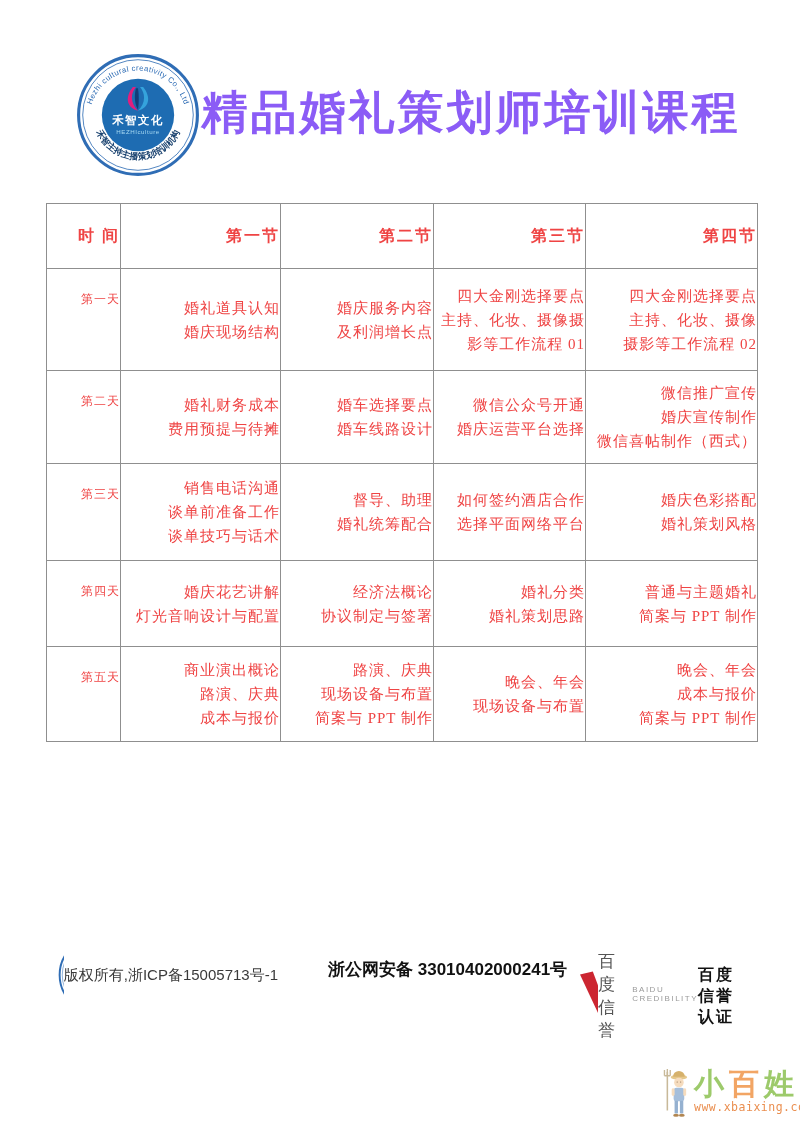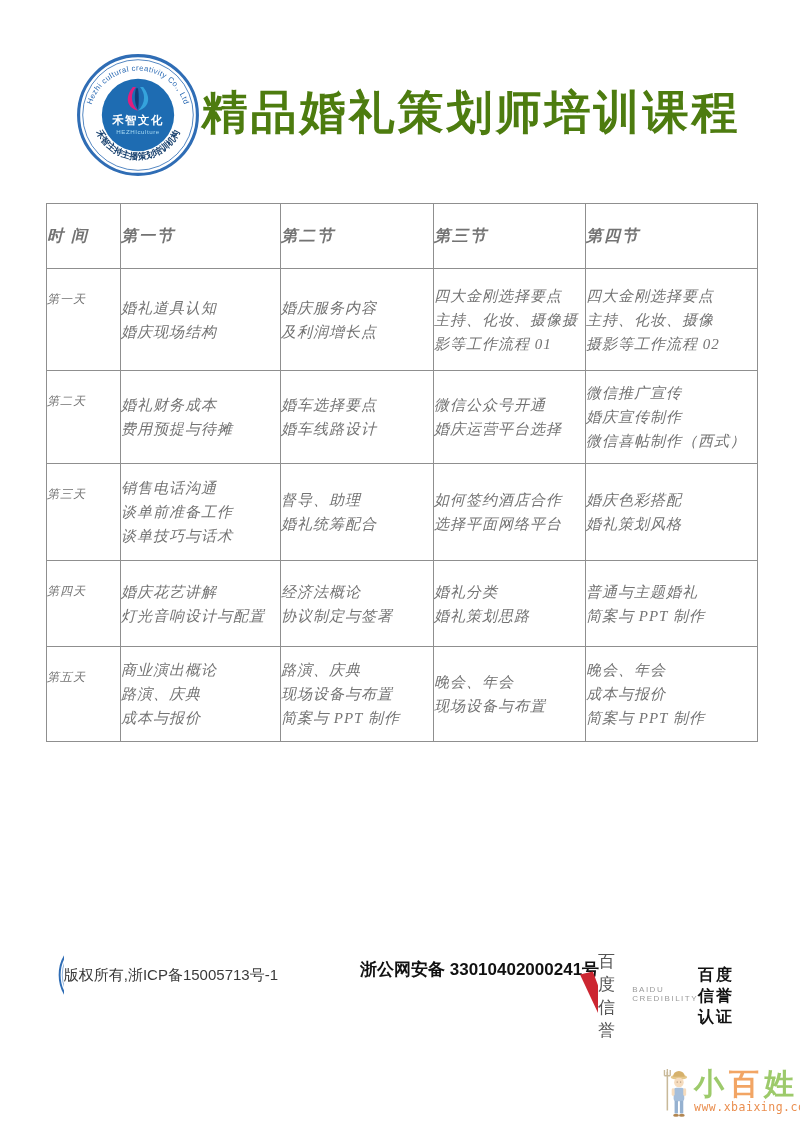--- a/index.html
+++ b/index.html
@@ -13,47 +13,47 @@
   .page{
     position:relative; width:800px; height:1128px; background:#ffffff;
     overflow:hidden; font-family:"Liberation Serif","DejaVu Serif",serif;
     color:var(--text_dark);
   }
   
   .header-logo{position:absolute; left:76px; top:53px; width:124px; height:124px;}
   .page-title{
     position:absolute; left:178px; top:82px; width:586px; height:62px;
     text-align:center; font-size:46px; font-weight:bold; letter-spacing:3px;
-    line-height:62px; color:#4d7c0f; white-space:nowrap;
+    line-height:62px; color:#8b5cf6; white-space:nowrap;
     font-family:"Liberation Serif","DejaVu Serif",serif;
   }
   
   table.course{
     position:absolute; left:46px; top:203px; width:711px;
     border-collapse:collapse; table-layout:fixed;
   }
   table.course th, table.course td{
-    border:1px solid var(--table_border); text-align:left;
-    vertical-align:middle; font-size:15px; color:#737373;
-    letter-spacing:1px; padding:0;font-style:italic;
+    border:1px solid var(--table_border); text-align:right;
+    vertical-align:middle; font-size:15px; color:#ef4444;
+    letter-spacing:1px; padding:0;
   }
   table.course thead tr{height:65px;}
   table.course thead th{font-size:16px; font-weight:bold; letter-spacing:2px;}
   table.course tbody th{font-size:12px; font-weight:400; vertical-align:top; padding-top:22px;}
   table.course tbody tr:nth-child(1){height:102px;}
   table.course tbody tr:nth-child(2){height:93px;border-radius:11px;}
   table.course tbody tr:nth-child(3){height:97px;}
   table.course tbody tr:nth-child(4){height:86px;}
   table.course tbody tr:nth-child(5){height:95px;padding-left:36px;}
   table.course tbody tr:nth-child(6){height:94px;}
   .cell-line{line-height:24px;}
   
   .footer-block{position:absolute; display:flex; flex-direction:row; align-items:center;}
   .footer-left{left:58px; top:936px; width:220px;}
-  .footer-center{left:328px; top:928px; width:208px;gap:32px;}
+  .footer-center{left:328px; top:928px; width:208px;}
   .footer-right{left:572px; top:944px; width:170px;}
   .footer-caption{
     font-size:15px; color:#3a3a3a; white-space:nowrap;
     font-family:"Liberation Sans","DejaVu Sans",sans-serif;
   }
   .footer-caption.bold{font-weight:bold; font-size:17px; color:#111;}
   .baidu-brand-cn{margin-top:6px; font-size:17px; color:#555; letter-spacing:4px;
     font-family:"Liberation Sans","DejaVu Sans",sans-serif;}
   .baidu-brand-en{margin-top:1px; font-size:8px; color:#9a9a9a; letter-spacing:1.5px;
     font-family:"Liberation Sans","DejaVu Sans",sans-serif;}

